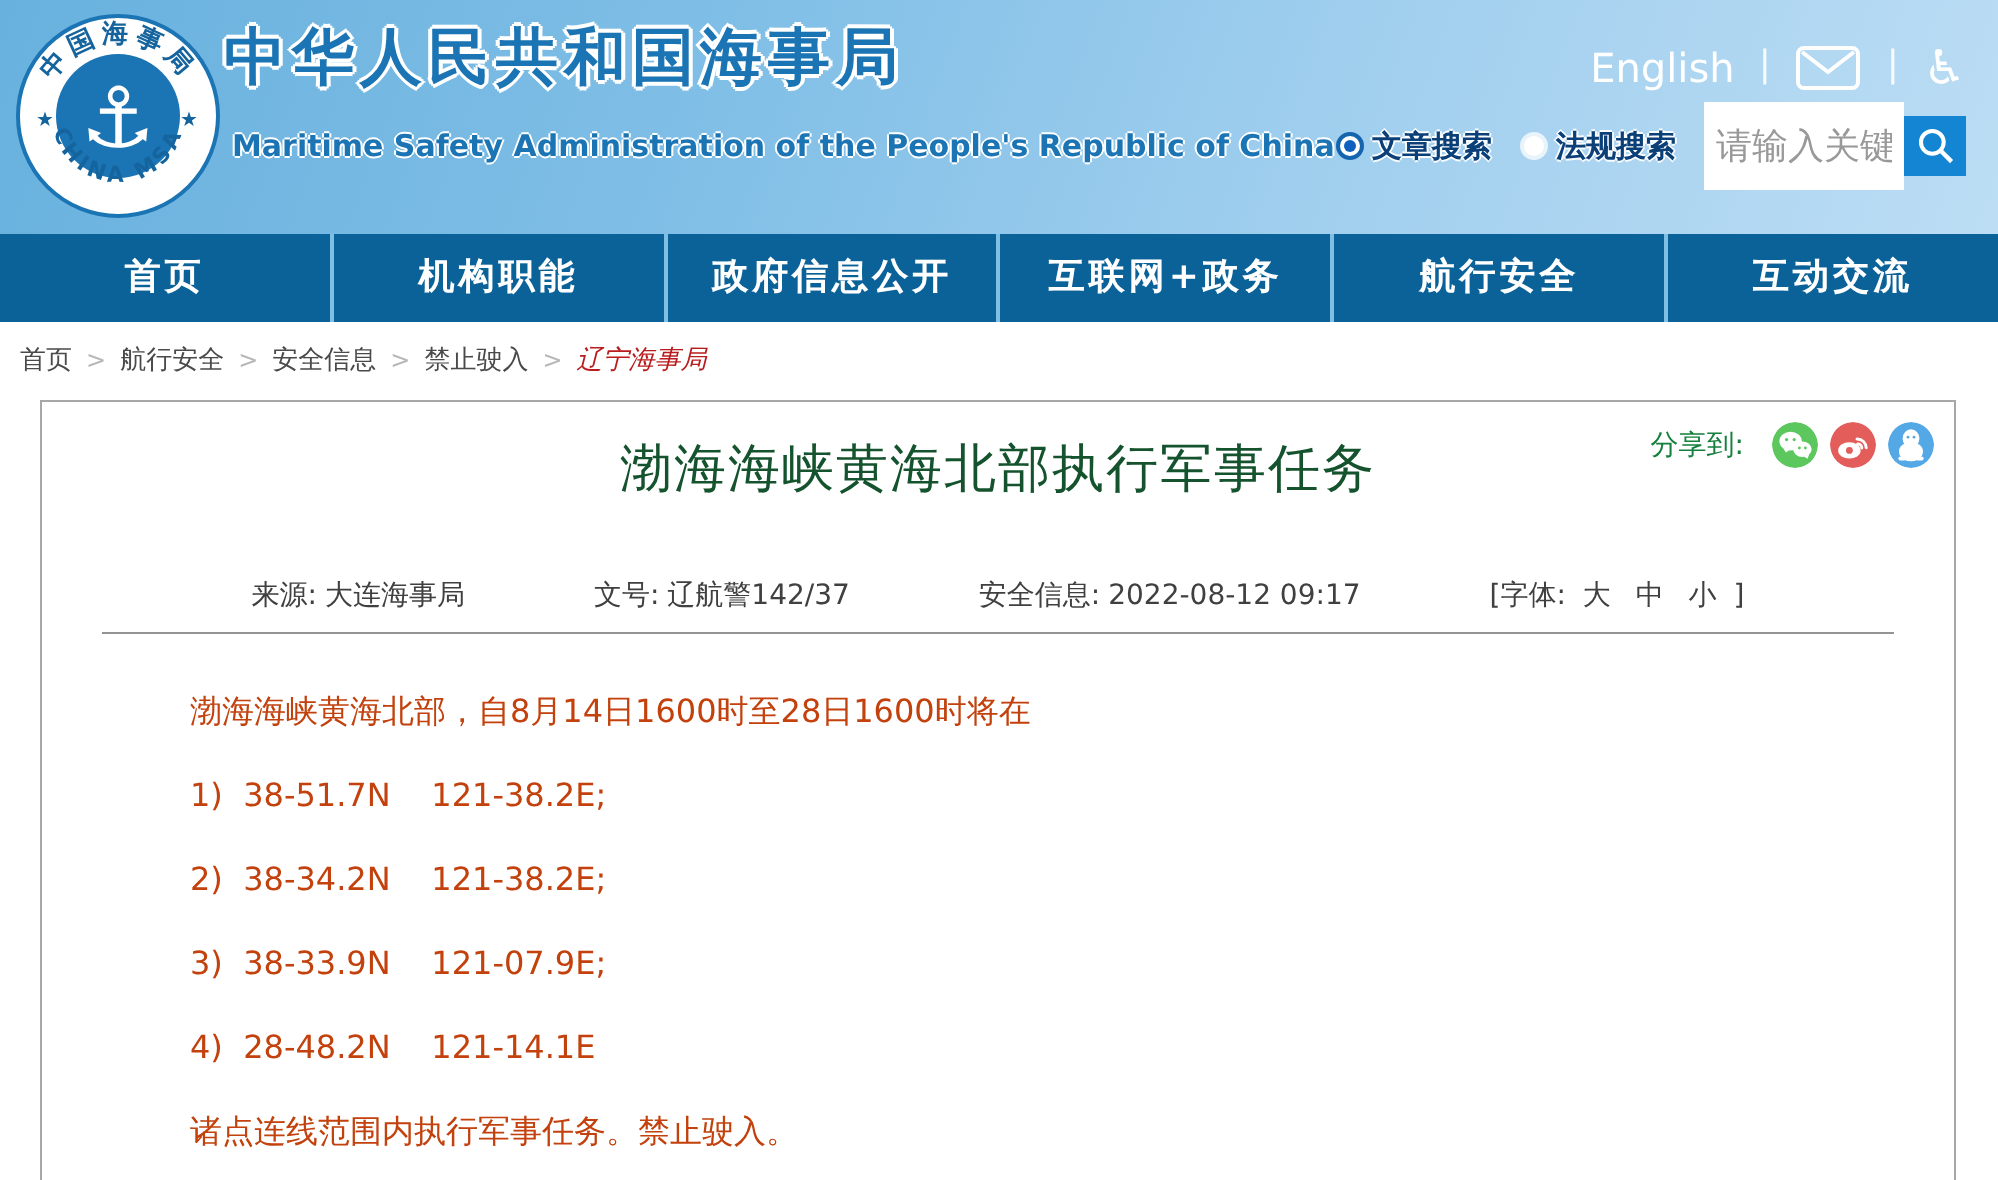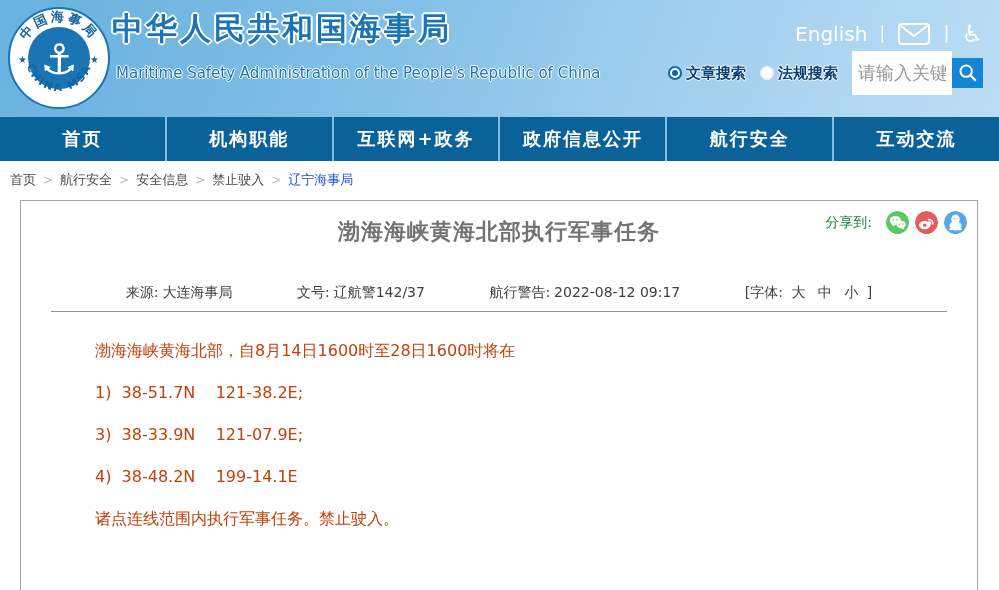--- a/index.html
+++ b/index.html
@@ -15,21 +15,21 @@
   }
   .logo{position:absolute;left:8px;top:7px;width:102px;height:102px;cursor:pointer;}
   .site-title{
     position:absolute;left:112px;top:8px;
     font-size:31px;font-weight:bold;color:#1B74B3;letter-spacing:3px;white-space:nowrap;
     text-shadow:-2px 0 0 #fff,2px 0 0 #fff,0 -2px 0 #fff,0 2px 0 #fff,
                 -1px -1px 0 #fff,1px -1px 0 #fff,-1px 1px 0 #fff,1px 1px 0 #fff;
   }
   .site-subtitle{
     position:absolute;left:116px;top:64px;
-    font-size:15px;font-weight:normal;color:#1B74B3;white-space:nowrap;
+    font-size:15px;font-weight:bold;color:#1B74B3;white-space:nowrap;
     text-shadow:-1px 0 0 #fff,1px 0 0 #fff,0 -1px 0 #fff,0 1px 0 #fff;
   }
   .top-links{
     position:absolute;top:22px;right:16px;height:28px;
     display:flex;align-items:flex-start;color:#fff;
   }
   .top-links .lang{font-size:20px;color:#fff;cursor:pointer;}
   .top-links .sep{margin:0 12px;font-size:18px;color:#fff;opacity:.9;}
   .icon-btn{cursor:pointer;display:flex;align-items:center;}
   .access-glyph{font-size:24px;color:#fff;line-height:1;}
@@ -71,35 +71,35 @@
     font-size:18px;font-weight:bold;cursor:pointer;letter-spacing:2px;
   }
   .nav-item + .nav-item{border-left:2px solid #7FBFE3;}
   
   .breadcrumb{
     position:absolute;left:0;top:161px;width:999px;height:38px;background:#fff;
     display:flex;align-items:center;padding-left:10px;box-sizing:border-box;
     font-size:13px;color:#4A4A4A;
   }
   .crumb{cursor:pointer;}
-  .crumb.current{color:#1d4ed8;cursor:default;}
+  .crumb.current{color:#b91c1c;cursor:default;font-style:italic;}
   .crumb-sep{color:#B8B8B8;margin:0 7px;font-size:12px;}
   
   .article-box{
     position:absolute;left:20px;top:200px;width:956px;height:420px;
     background:#fff;border:1px solid #A7A7A7;box-sizing:content-box;
   }
   .share-row{
     position:absolute;top:10px;right:10px;display:flex;align-items:center;
   }
   .share-label{color:#15803d;font-size:14px;margin-right:8px;}
   .share-icon{width:23px;height:23px;border-radius:50%;margin-left:6px;cursor:pointer;display:block;}
   .article-title{
     margin:16px 120px 0;text-align:center;
-    font-size:22px;font-weight:bold;color:#737373;letter-spacing:1px;
+    font-size:26px;font-weight:normal;color:#14532d;letter-spacing:1px;
   }
   .meta-row{
     margin-top:37px;text-align:center;font-size:14px;color:#404040;white-space:nowrap;
   }
   .meta-seg{margin:0 30px;}
   .meta-label{margin-right:4px;}
   .font-link{cursor:pointer;margin:0 4px;}
   .divider{margin:9px 30px 0;border-bottom:1px solid #949494;height:0;}
   .body-text{padding:18px 60px 0 74px;}
   .body-text p{
@@ -160,22 +160,22 @@
         <circle cx="10" cy="10" r="6.2" fill="none" stroke="#fff" stroke-width="2.2"></circle>
         <line x1="14.6" y1="14.6" x2="20.5" y2="20.5" stroke="#fff" stroke-width="2.4"></line>
       </svg>
     </button>
   </div>
 </div>
 
 <div class="nav">
   <div class="nav-item">首页</div>
   <div class="nav-item">机构职能</div>
+  <div class="nav-item">政府信息公开</div>
   <div class="nav-item">互联网+政务</div>
-  <div class="nav-item">政府信息公开</div>
   <div class="nav-item">航行安全</div>
   <div class="nav-item">互动交流</div>
 </div>
 
 <div class="breadcrumb">
   <span class="crumb">首页</span>
   <span class="crumb-sep">&gt;</span>
   <span class="crumb">航行安全</span>
   <span class="crumb-sep">&gt;</span>
   <span class="crumb">安全信息</span>
@@ -216,32 +216,33 @@
       <circle cx="10" cy="7.6" r="0.7" fill="#55A8E6"></circle>
       <circle cx="13" cy="7.6" r="0.7" fill="#55A8E6"></circle>
     </svg>
   </div>
 
   <h1 class="article-title">渤海海峡黄海北部执行军事任务</h1>
 
   <div class="meta-row">
     <span class="meta-seg"><span class="meta-label">来源:</span><span>大连海事局</span></span>
     <span class="meta-seg"><span class="meta-label">文号:</span><span>辽航警142/37</span></span>
-    <span class="meta-seg"><span class="meta-label">航行警告:</span><span>2022-08-12 09:17</span></span>
+    <span class="meta-seg"><span class="meta-label">安全信息:</span><span>2022-08-12 09:17</span></span>
     <span class="meta-seg">
       <span>[字体:</span>
       <span class="font-link">大</span>
       <span class="font-link">中</span>
       <span class="font-link">小</span>
       <span>]</span>
     </span>
   </div>
 
   <div class="divider"></div>
 
   <div class="body-text">
     <p>渤海海峡黄海北部，自8月14日1600时至28日1600时将在</p>
     <p>1)  38-51.7N    121-38.2E;</p>
+    <p>2)  38-34.2N    121-38.2E;</p>
     <p>3)  38-33.9N    121-07.9E;</p>
-    <p>4)  38-48.2N    199-14.1E</p>
+    <p>4)  28-48.2N    121-14.1E</p>
     <p>诸点连线范围内执行军事任务。禁止驶入。</p>
   </div>
 </div>
 
 </body></html>

